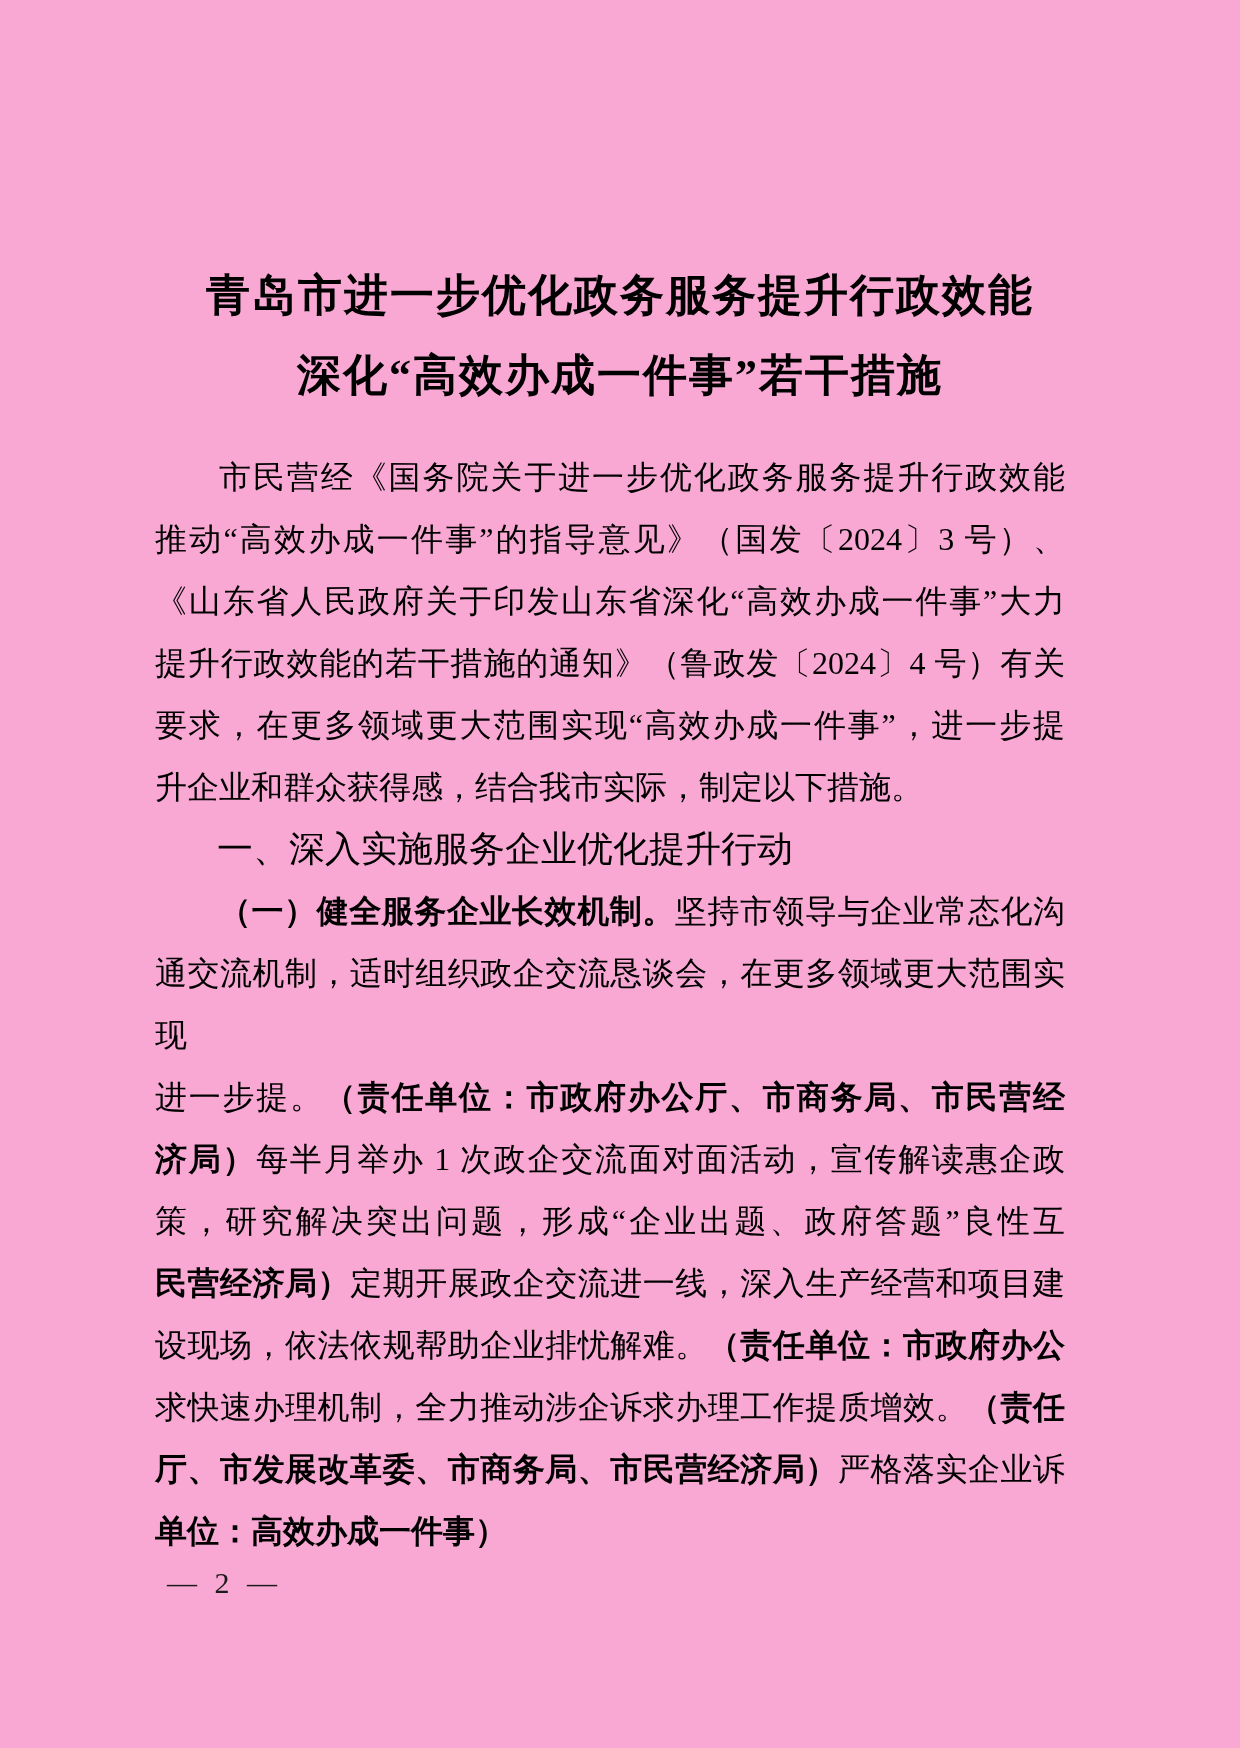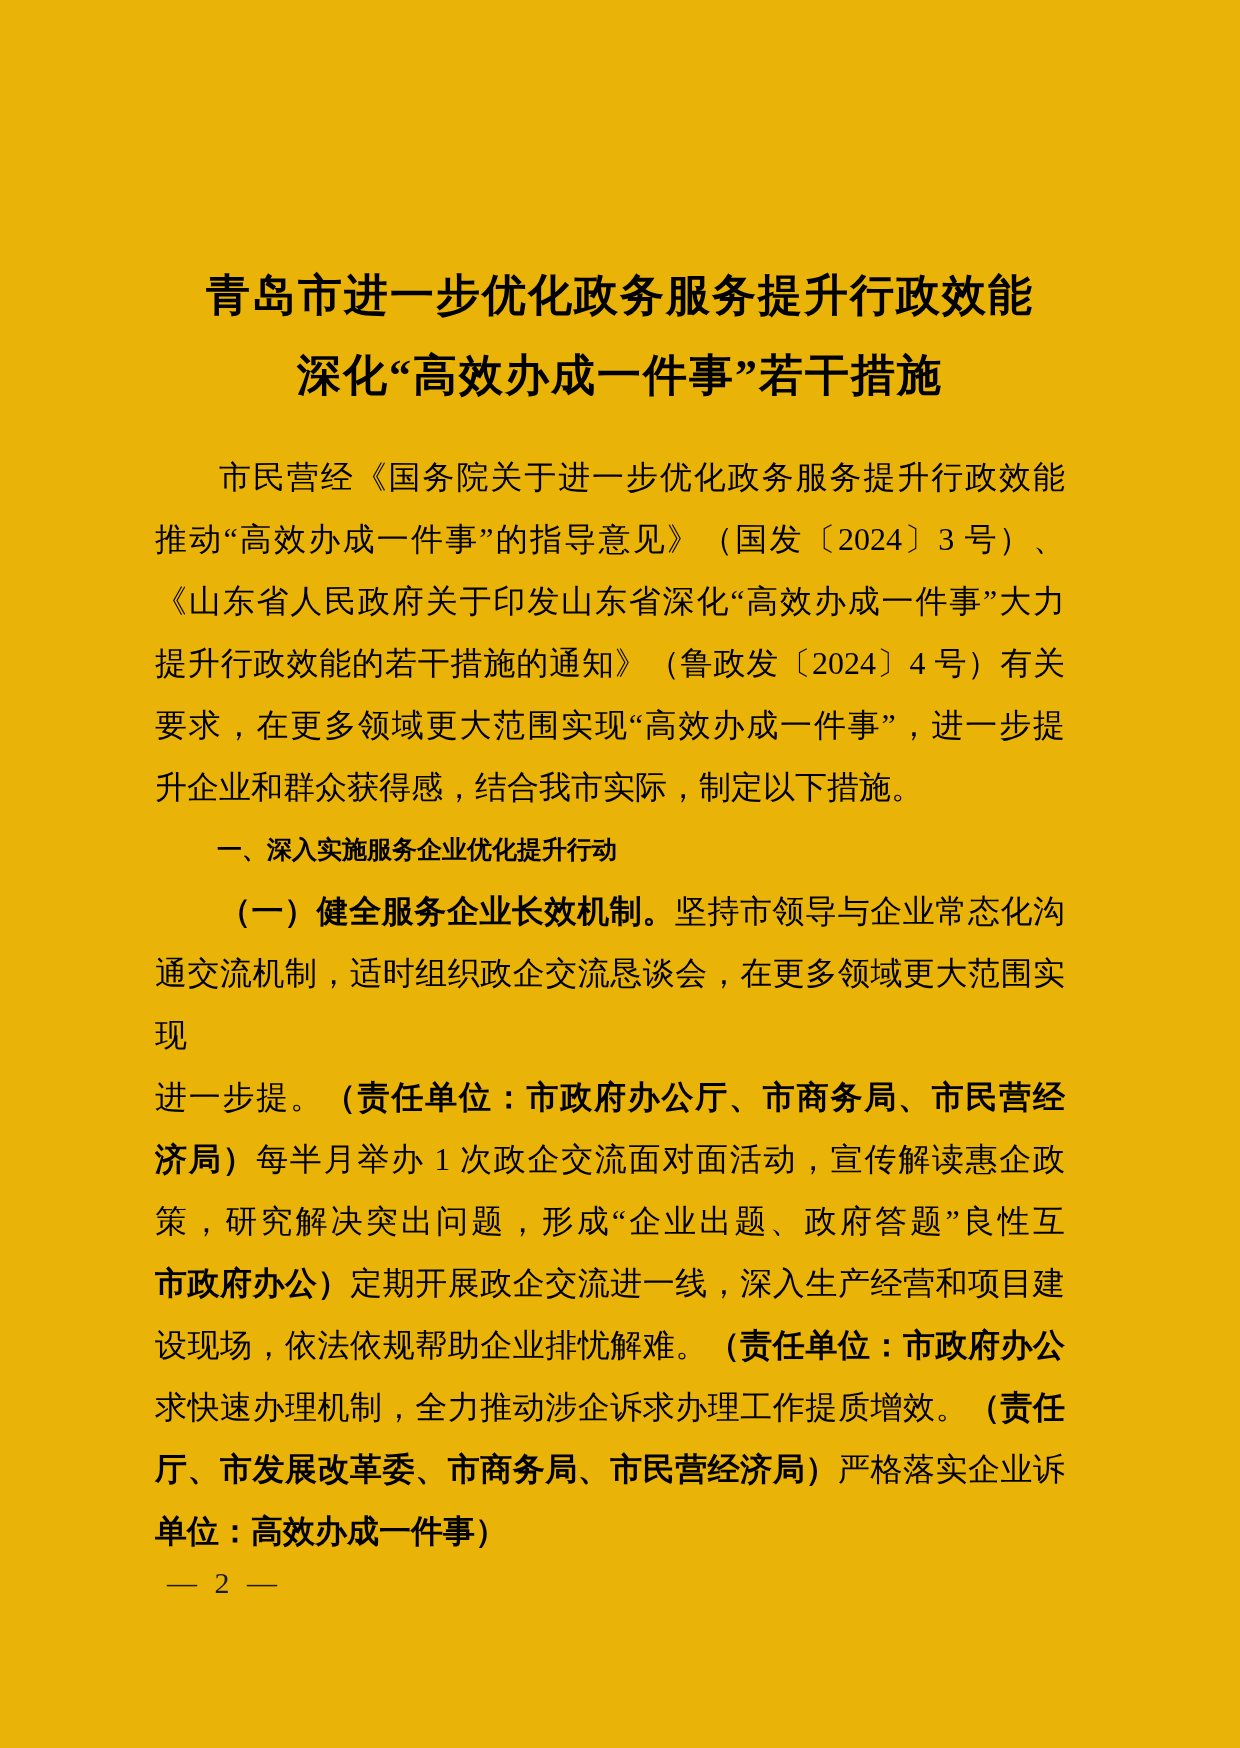--- a/index.html
+++ b/index.html
@@ -1,20 +1,20 @@
 <!DOCTYPE html>
 <html><head>
 <meta charset="utf-8">
 <style>
   html, body { margin: 0; padding: 0; background: #ffffff; }
   .page {
     position: relative;
     width: 1240px;
     height: 1748px;
-    background: #eab308;
+    background: #f9a8d4;
     color: #000000;
     font-family: "Liberation Serif", "DejaVu Serif", serif;
     overflow: hidden;
   }
   .title-block {
     margin: 0 auto;
     padding-top: 256px;
     text-align: center;
     font-weight: 700;
     font-size: 44px;
@@ -31,22 +31,22 @@
   .line {
     text-align: justify;
     text-align-last: justify;
     text-justify: inter-character;
   }
   .line.no-flush { text-align-last: left; }
   .line.indent { text-indent: 64px; }
   .seg.bold { font-weight: 700; }
   .section-heading {
     font-family: "Liberation Sans", "DejaVu Sans", sans-serif;
-    font-weight: 700;
-    font-size: 25px;
+    font-weight: 400;
+    font-size: 36px;
     line-height: 62px;
     text-indent: 62px;
   }
   .page-footer {
     position: absolute;
     left: 167px;
     top: 1563px;
     font-size: 30px;
     line-height: 40px;
     letter-spacing: 5px;
@@ -72,21 +72,21 @@
         <div class="line"><span class="seg">要求，在更多领域更大范围实现“高效办成一件事”，进一步提</span></div>
         <div class="line no-flush"><span class="seg">升企业和群众获得感，结合我市实际，制定以下措施。</span></div>
       </div>
     <div class="section-heading">一、深入实施服务企业优化提升行动</div>
     <div id="para2">
         <div class="line indent"><span class="seg bold">（一）健全服务企业长效机制。</span><span class="seg">坚持市领导与企业常态化沟</span></div>
         <div class="line"><span class="seg">通交流机制，适时组织政企交流恳谈会，在更多领域更大范围实现</span></div>
         <div class="line"><span class="seg">进一步提。</span><span class="seg bold">（责任单位：市政府办公厅、市商务局、市民营经</span></div>
         <div class="line"><span class="seg bold">济局）</span><span class="seg">每半月举办 1 次政企交流面对面活动，宣传解读惠企政</span></div>
         <div class="line"><span class="seg">策，研究解决突出问题，形成“企业出题、政府答题”良性互</span></div>
-        <div class="line"><span class="seg bold">市政府办公）</span><span class="seg">定期开展政企交流进一线，深入生产经营和项目建</span></div>
+        <div class="line"><span class="seg bold">民营经济局）</span><span class="seg">定期开展政企交流进一线，深入生产经营和项目建</span></div>
         <div class="line"><span class="seg">设现场，依法依规帮助企业排忧解难。</span><span class="seg bold">（责任单位：市政府办公</span></div>
         <div class="line"><span class="seg">求快速办理机制，全力推动涉企诉求办理工作提质增效。</span><span class="seg bold">（责任</span></div>
         <div class="line"><span class="seg bold">厅、市发展改革委、市商务局、市民营经济局）</span><span class="seg">严格落实企业诉</span></div>
         <div class="line no-flush"><span class="seg bold">单位：高效办成一件事）</span></div>
       </div>
   </div>
 
   <div class="page-footer">— 2 —</div>
 
 </div>

